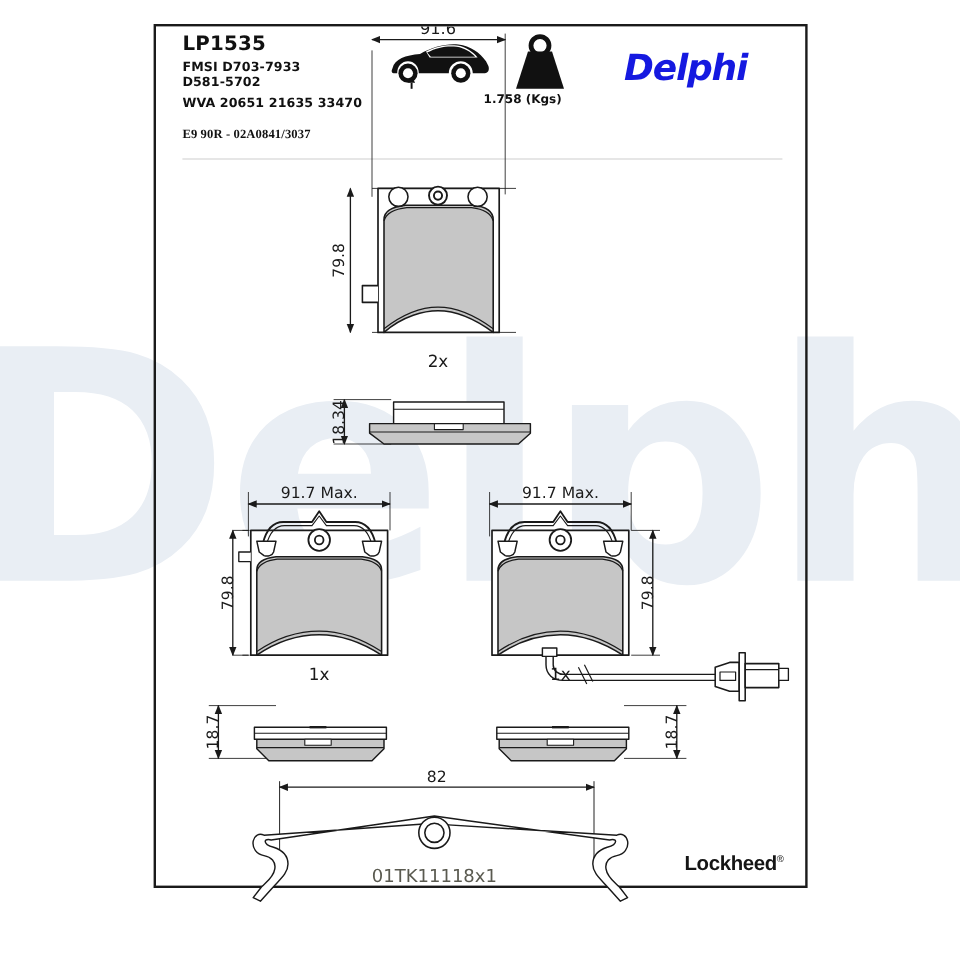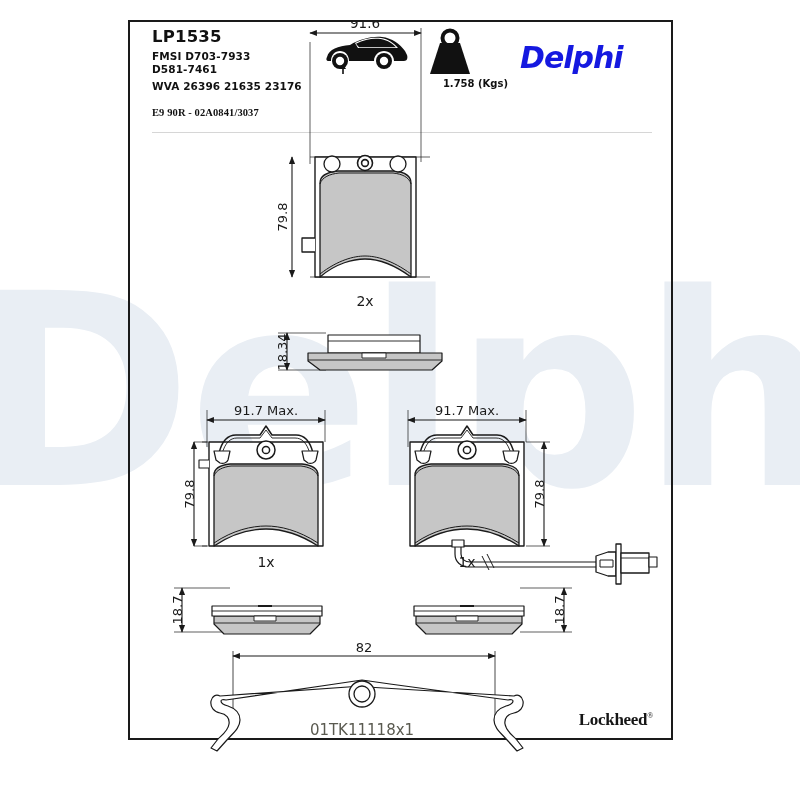--- a/index.html
+++ b/index.html
@@ -62,61 +62,61 @@
   #ece   { top: 85px; font-family: Liberation Serif, serif; }
   #divider {
     position: absolute; left: 22px; top: 110px;
     width: 500px; height: 1px; background: #d6d6d6;
   }
   
   #car-icon { position: absolute; left: 190px; top: 9px; }
   #weight-icon { position: absolute; left: 290px; top: 6px; }
   #weight-label {
     position: absolute; left: 273px; top: 56px;
-    width: 105px; text-align: right;
+    width: 105px; text-align: left;
     font-size: 10px; font-weight: 700; color: #111;
   }
   #delphi-logo {
     position: absolute; left: 390px; top: 18px;
     font-family: "DejaVu Sans", sans-serif;
     font-weight: 700; font-style: italic;
     font-size: 30px; color: #1519e0;
     letter-spacing: -1px;
   }
   
   #drawing {
     position: absolute; left: 0; top: 0;
     width: 545px; height: 759px;
     z-index: 3;
   }
   
   #lockheed {
     position: absolute; right: 18px; bottom: 8px;
-    font-family: Liberation Serif, serif;
+    font-family: Liberation Sans, sans-serif;
     font-weight: 700; font-size: 17px; color: #151515;
     letter-spacing: -.3px;
   }
   #lockheed sup { font-size: 8px; vertical-align: super; font-weight: 400; }
 </style>
 </head>
 <body>
 
 <div id="root">
 
   <div id="watermark">
     <div class="wm-text">Delphi</div>
   </div>
 
   <div id="frame">
 
     <div id="header">
       <div id="partcode">LP1535</div>
       <div class="hdr-line" id="fmsi1">FMSI D703-7933</div>
-      <div class="hdr-line" id="fmsi2">D581-7461</div>
-      <div class="hdr-line" id="wva">WVA 26396 21635 23176</div>
+      <div class="hdr-line" id="fmsi2">D581-5702</div>
+      <div class="hdr-line" id="wva">WVA 20651 21635 33470</div>
       <div class="hdr-line" id="ece">E9 90R - 02A0841/3037</div>
 
       <svg id="car-icon" width="90" height="46" viewBox="0 0 90 46">
         <path d="M7 26 C9 18 18 15 30 14 C40 8 52 5 62 6 C72 7 80 13 85 20 L87 24 C88 27 87 30 84 30 L74 30 C74 24 69 20 64 20 C59 20 54 24 54 30 L29 30 C29 24 25 20 20 20 C15 20 11 24 11 30 L9 30 C6 30 6 28 7 26 Z" fill="#111"></path>
         <circle cx="20" cy="30" r="8" fill="#111"></circle>
         <circle cx="20" cy="30" r="4.2" fill="#fff"></circle>
         <circle cx="64" cy="30" r="8" fill="#111"></circle>
         <circle cx="64" cy="30" r="4.2" fill="#fff"></circle>
         <path d="M35 12 C44 7 54 6 61 7 C68 8 74 12 78 17 L38 17 Z" fill="#fff"></path>
         <path d="M36 12.8 C44.5 8 54 7 60.6 8 C67 9 72.5 12.5 76 16.3 L39 16.3 Z" fill="#111"></path>

